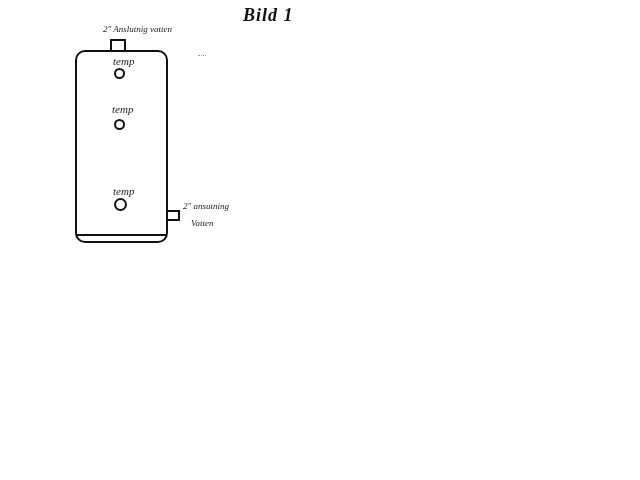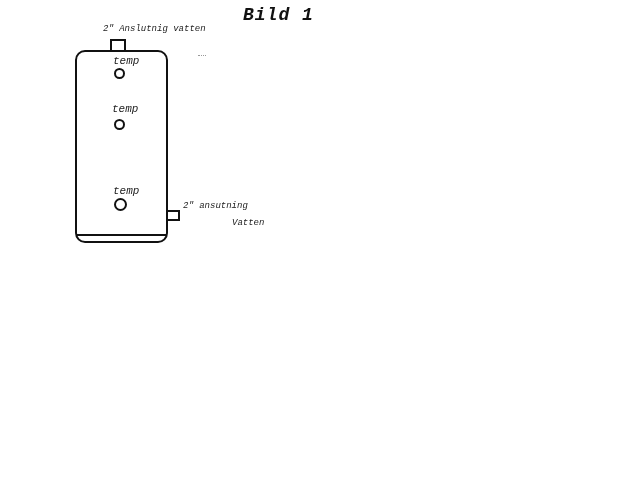--- a/index.html
+++ b/index.html
@@ -6,21 +6,21 @@
     margin: 0;
     padding: 0;
     background: #ffffff;
   }
   .canvas {
     position: relative;
     width: 640px;
     height: 480px;
     background: #ffffff;
     overflow: hidden;
-    font-family: Liberation Mono, monospace;
+    font-family: Liberation Serif, serif;
     color: #1a1a1a;
   }
   .title {
     position: absolute;
     left: 243px;
     top: 5px;
     font-size: 18px;
     font-style: italic;
     font-weight: 600;
     letter-spacing: 1px;
@@ -28,21 +28,21 @@
   }
   .small-label {
     position: absolute;
     font-size: 9px;
     font-style: italic;
     color: #222;
     white-space: nowrap;
   }
   .top-connection-label { left: 103px; top: 24px; }
   .side-connection-label-1 { left: 183px; top: 201px; }
-  .side-connection-label-2 { left: 191px; top: 218px; margin-left: 41px; }
+  .side-connection-label-2 { left: 191px; top: 218px; }
 
   .tank {
     position: absolute;
     left: 75px;
     top: 50px;
     width: 93px;
     height: 193px;
     border: 2px solid #111;
     border-radius: 10px;
     background: #ffffff;

